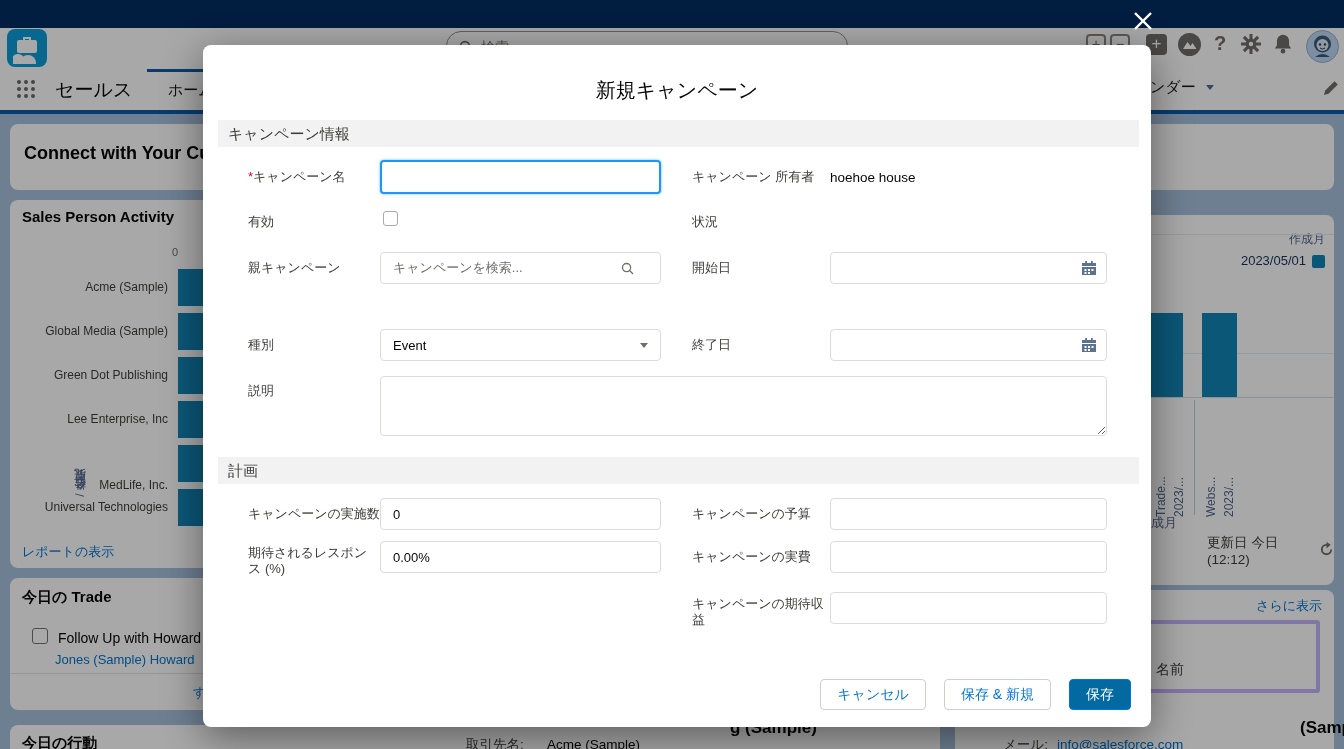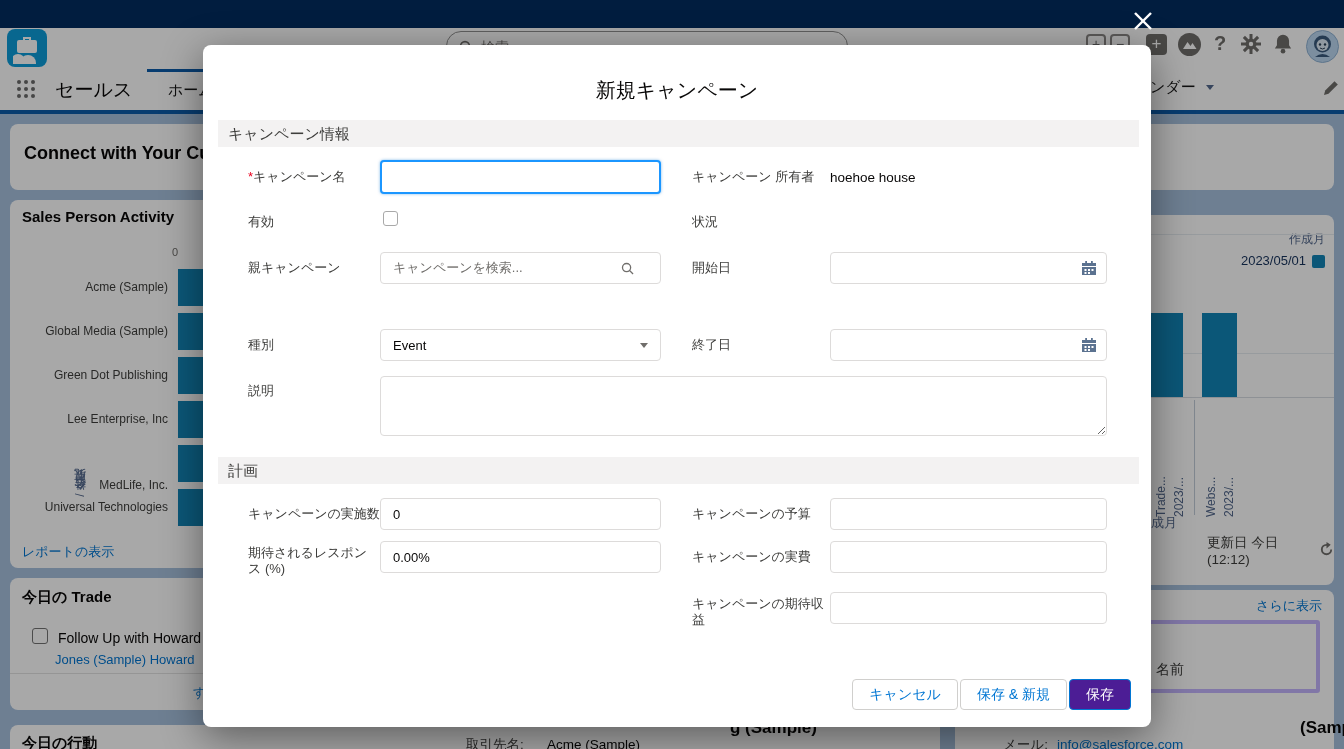--- a/index.html
+++ b/index.html
@@ -15,21 +15,21 @@
   .focused{border:2px solid #1b96ff;box-shadow:0 0 3px rgba(1,118,211,.5);}
   .sel{display:flex;align-items:center;justify-content:space-between;}
   .chev{width:0;height:0;border-left:4px solid transparent;border-right:4px solid transparent;border-top:5px solid #706e6b;}
   .link{color:#0176d3;text-decoration:none;font-size:13px;}
   .vtext{writing-mode:vertical-rl;transform:rotate(180deg);font-size:12px;color:#54698d;}
   .bar{position:absolute;background:#1185b6;}
   .strip{position:absolute;left:15px;right:12px;height:27px;background:#f3f2f2;
          font-size:15px;color:#3e3e3c;line-height:27px;padding-left:10px;}
   .btn{box-sizing:border-box;height:31px;border-radius:4px;border:1px solid #d0cfcd;background:#fff;
        color:#0176d3;font-size:14px;font-family:inherit;padding:0 16px;display:flex;align-items:center;justify-content:center;}
-  .btn.primary{background:#4c1d95;border-color:#0176d3;color:#fff;}
+  .btn.primary{background:#0369a1;border-color:#0176d3;color:#fff;}
   .backdrop{position:absolute;left:0;top:0;width:1344px;height:749px;background:rgba(0,0,0,.34);z-index:5;}
   #modal{position:absolute;left:203px;top:45px;width:948px;height:682px;background:#fff;border-radius:8px;
          box-shadow:0 10px 40px rgba(0,0,0,.45);z-index:10;}
   .ttl{font-weight:bold;color:#080707;}
   .grid-dot{position:absolute;width:4px;height:4px;border-radius:50%;background:#6b6b6b;}
   .iconbox{position:absolute;box-sizing:border-box;border:2px solid #8a8886;border-radius:4px;width:20px;height:20px;
            color:#6b6b6b;font-size:14px;display:flex;align-items:center;justify-content:center;}
 </style>
 </head>
 <body>
@@ -314,20 +314,20 @@
     <input class="inp" type="text" style="left: 627px; top: 453px; width: 277px;">
 
     <div class="abs lbl" style="left:45px;top:500px;width:130px;">期待されるレスポンス (%)</div>
     <input class="inp" type="text" style="left: 177px; top: 496px; width: 281px;" value="0.00%">
     <div class="abs lbl" style="left:489px;top:504px;width:132px;">キャンペーンの実費</div>
     <input class="inp" type="text" style="left: 627px; top: 496px; width: 277px;">
 
     <div class="abs lbl" style="left:489px;top:551px;width:133px;">キャンペーンの期待収益</div>
     <input class="inp" type="text" style="left: 627px; top: 547px; width: 277px;">
 
-    <div class="abs" style="right:20px;top:634px;display:flex;gap:2px;">
+    <div class="abs" style="right:20px;top:634px;display:flex;gap:18px;">
       <button class="btn">キャンセル</button>
       <button class="btn">保存 &amp; 新規</button>
       <button class="btn primary">保存</button>
     </div>
   </div>
 
 </div>
 
 </body></html>

